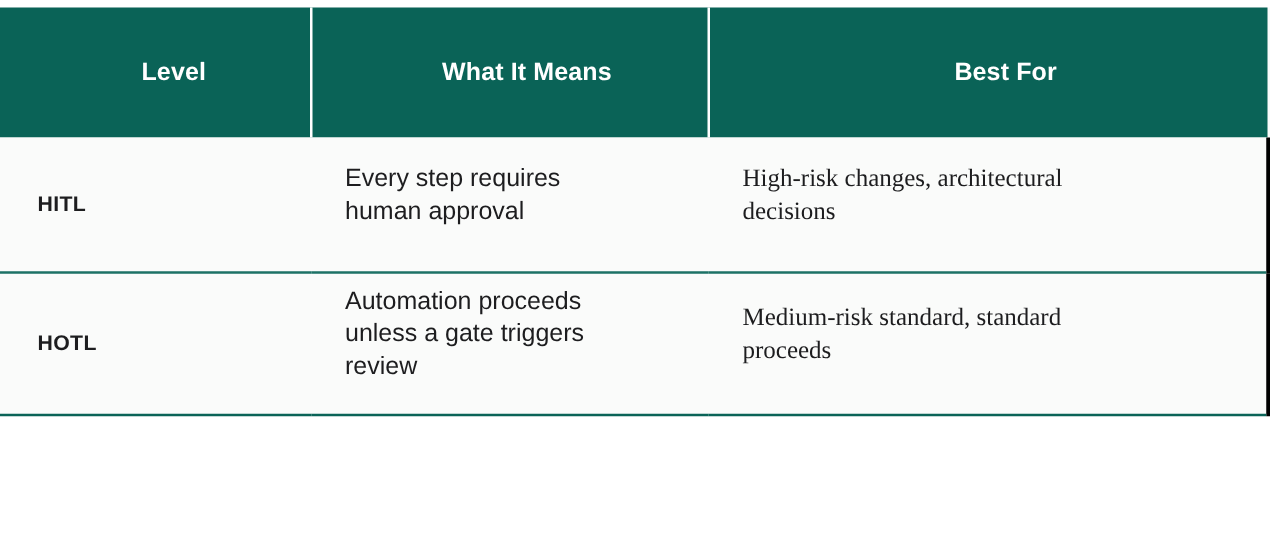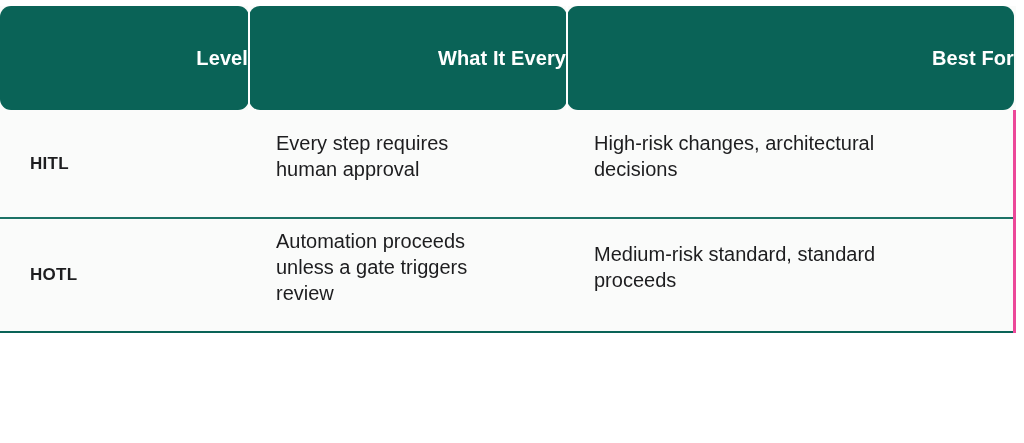--- a/index.html
+++ b/index.html
@@ -39,27 +39,26 @@
   col.c-level  { width: 249px; }
   col.c-means  { width: 318px; }
   col.c-best   { width: 447px; }
 
   
   thead tr.header-row th {
     background: #0a6357;
     color: #ffffff;
     font-size: 20px;
     font-weight: bold;
-    text-align: right;
+    text-align: center;
     vertical-align: middle;
     height: 104px;
     padding: 0 0 0 30px;
     letter-spacing: 0.1px;
     box-sizing: border-box;
-    border-radius: 11px;
   }
   thead tr.header-row th.th-means,
   thead tr.header-row th.th-best {
     padding-left: 27px;
     border-left: 2px solid #ffffff;
   }
 
   
   tbody tr.data-row td {
     background: #fafbfa;
@@ -81,21 +80,22 @@
   }
   td.cell-means,
   td.cell-best {
     font-size: 20px;
     font-weight: normal;
     line-height: 1.30;
     padding: 2px 18px 18px 27px;
     color: #232528;
   }
   td.cell-best {
-    border-right: 3px solid #ec4899;
+    border-right: 3px solid #000000;
+    font-family: Liberation Serif, serif;
   }
 
   tbody tr.row-1 td { height: 108px; }
   tbody tr.row-2 td { height: 114px; }
   tbody tr.row-3 td { height: 109px; }
 
   .line { display: block; }
 </style>
 </head>
 <body>
@@ -105,21 +105,21 @@
   <table class="autonomy-table">
     <colgroup>
       <col class="c-level">
       <col class="c-means">
       <col class="c-best">
     </colgroup>
 
     <thead>
       <tr class="header-row">
         <th class="th-level">Level</th>
-        <th class="th-means">What It Every</th>
+        <th class="th-means">What It Means</th>
         <th class="th-best">Best For</th>
       </tr>
     </thead>
 
     <tbody>
 
       <tr class="data-row row-1">
         <td class="cell-level">HITL</td>
         <td class="cell-means">
           <span class="line">Every step requires</span>

